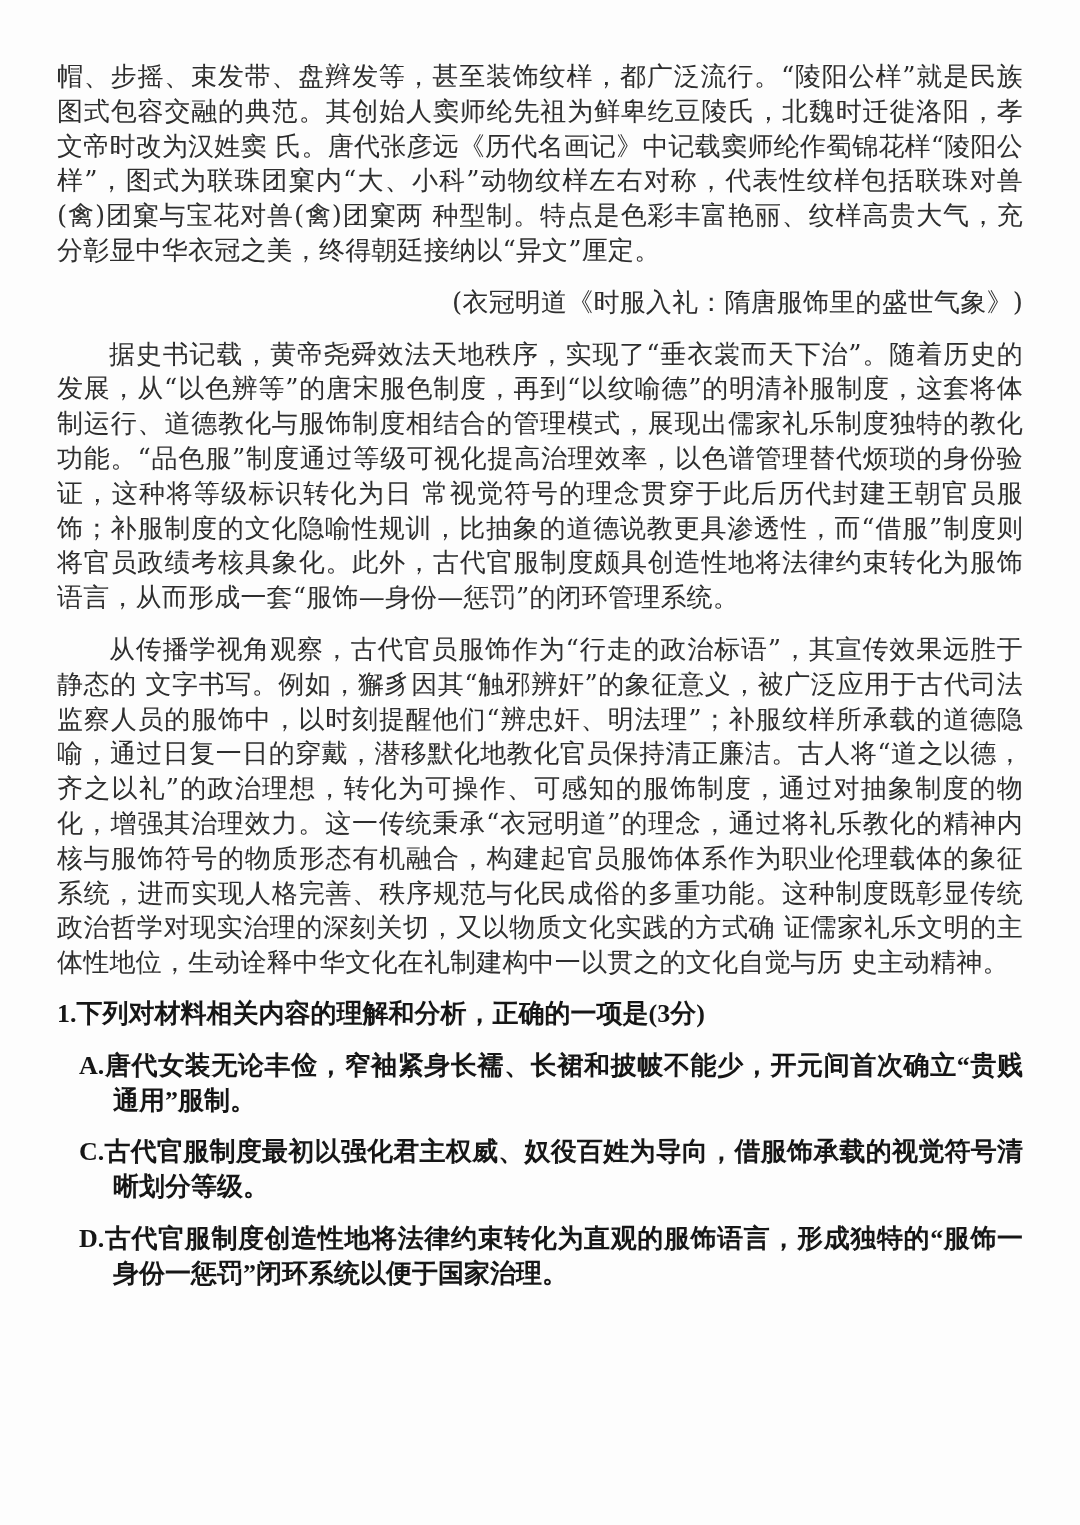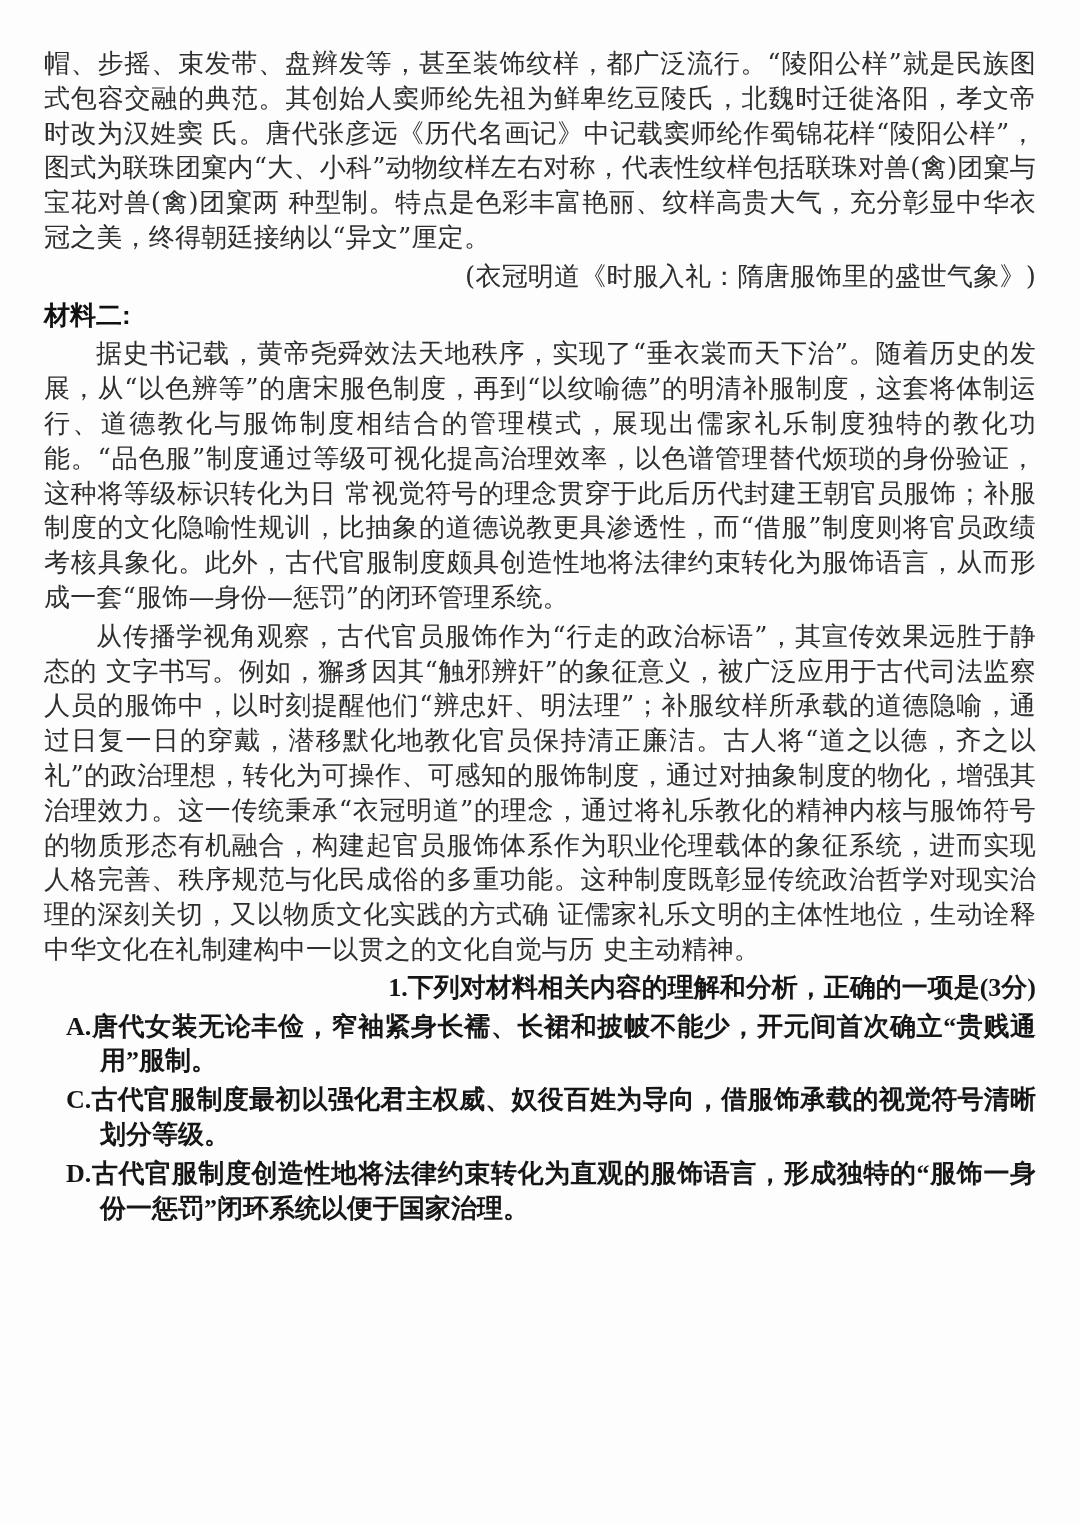--- a/index.html
+++ b/index.html
@@ -13,21 +13,21 @@
   .page {
     box-sizing: border-box;
     width: 1080px;
     height: 1525px;
     padding: 42px 40px 20px 40px;
     background: #fdfdfd;
   }
   .line {
     font-size: 26px;
     line-height: 34.8px;
-    margin: 4px;
+    margin: 17px;
   }
   
   .kai {
     font-family: "DejaVu Serif", serif;
     color: #2e2e2e;
     text-align: justify;
     text-justify: inter-character;
     letter-spacing: 0.2px;
   }
   
@@ -42,36 +42,35 @@
   .attribution {
     text-align: right;
     text-indent: 0;
   }
   .heading {
     font-family: "Liberation Sans", sans-serif;
     font-weight: 700;
     color: #111;
     text-align: left;
   }
-  .stem { text-align: right; }
+  .stem { text-align: left; }
   .option {
     padding-left: 56px;
     text-indent: -34px;
   }
 </style>
 </head>
 <body>
 
 <div class="page">
 
   <div class="line kai">帽、步摇、束发带、盘辫发等，甚至装饰纹样，都广泛流行。“陵阳公样”就是民族图式包容交融的典范。其创始人窦师纶先祖为鲜卑纥豆陵氏，北魏时迁徙洛阳，孝文帝时改为汉姓窦 氏。唐代张彦远《历代名画记》中记载窦师纶作蜀锦花样“陵阳公样”，图式为联珠团窠内“大、小科”动物纹样左右对称，代表性纹样包括联珠对兽(禽)团窠与宝花对兽(禽)团窠两 种型制。特点是色彩丰富艳丽、纹样高贵大气，充分彰显中华衣冠之美，终得朝廷接纳以“异文”厘定。</div>
 
   <div class="line kai attribution">(衣冠明道《时服入礼：隋唐服饰里的盛世气象》)</div>
 
-  <div class="line heading" style="font-size:26px;line-height:34.8px;">材料二:</div>
 
 
   <div class="line kai indent">据史书记载，黄帝尧舜效法天地秩序，实现了“垂衣裳而天下治”。随着历史的发展，从“以色辨等”的唐宋服色制度，再到“以纹喻德”的明清补服制度，这套将体制运行、道德教化与服饰制度相结合的管理模式，展现出儒家礼乐制度独特的教化功能。“品色服”制度通过等级可视化提高治理效率，以色谱管理替代烦琐的身份验证，这种将等级标识转化为日 常视觉符号的理念贯穿于此后历代封建王朝官员服饰；补服制度的文化隐喻性规训，比抽象的道德说教更具渗透性，而“借服”制度则将官员政绩考核具象化。此外，古代官服制度颇具创造性地将法律约束转化为服饰语言，从而形成一套“服饰—身份—惩罚”的闭环管理系统。</div>
 
   <div class="line kai indent">从传播学视角观察，古代官员服饰作为“行走的政治标语”，其宣传效果远胜于静态的 文字书写。例如，獬豸因其“触邪辨奸”的象征意义，被广泛应用于古代司法监察人员的服饰中，以时刻提醒他们“辨忠奸、明法理”；补服纹样所承载的道德隐喻，通过日复一日的穿戴，潜移默化地教化官员保持清正廉洁。古人将“道之以德，齐之以礼”的政治理想，转化为可操作、可感知的服饰制度，通过对抽象制度的物化，增强其治理效力。这一传统秉承“衣冠明道”的理念，通过将礼乐教化的精神内核与服饰符号的物质形态有机融合，构建起官员服饰体系作为职业伦理载体的象征系统，进而实现人格完善、秩序规范与化民成俗的多重功能。这种制度既彰显传统政治哲学对现实治理的深刻关切，又以物质文化实践的方式确 证儒家礼乐文明的主体性地位，生动诠释中华文化在礼制建构中一以贯之的文化自觉与历 史主动精神。</div>
 
 
   <div class="line song stem"><span>1.</span><span>下列对材料相关内容的理解和分析，正确的一项是(3分)</span></div>
 
   <div class="line song option"><span class="opt-label">A.</span><span>唐代女装无论丰俭，窄袖紧身长襦、长裙和披帔不能少，开元间首次确立“贵贱通用”服制。</span></div>

